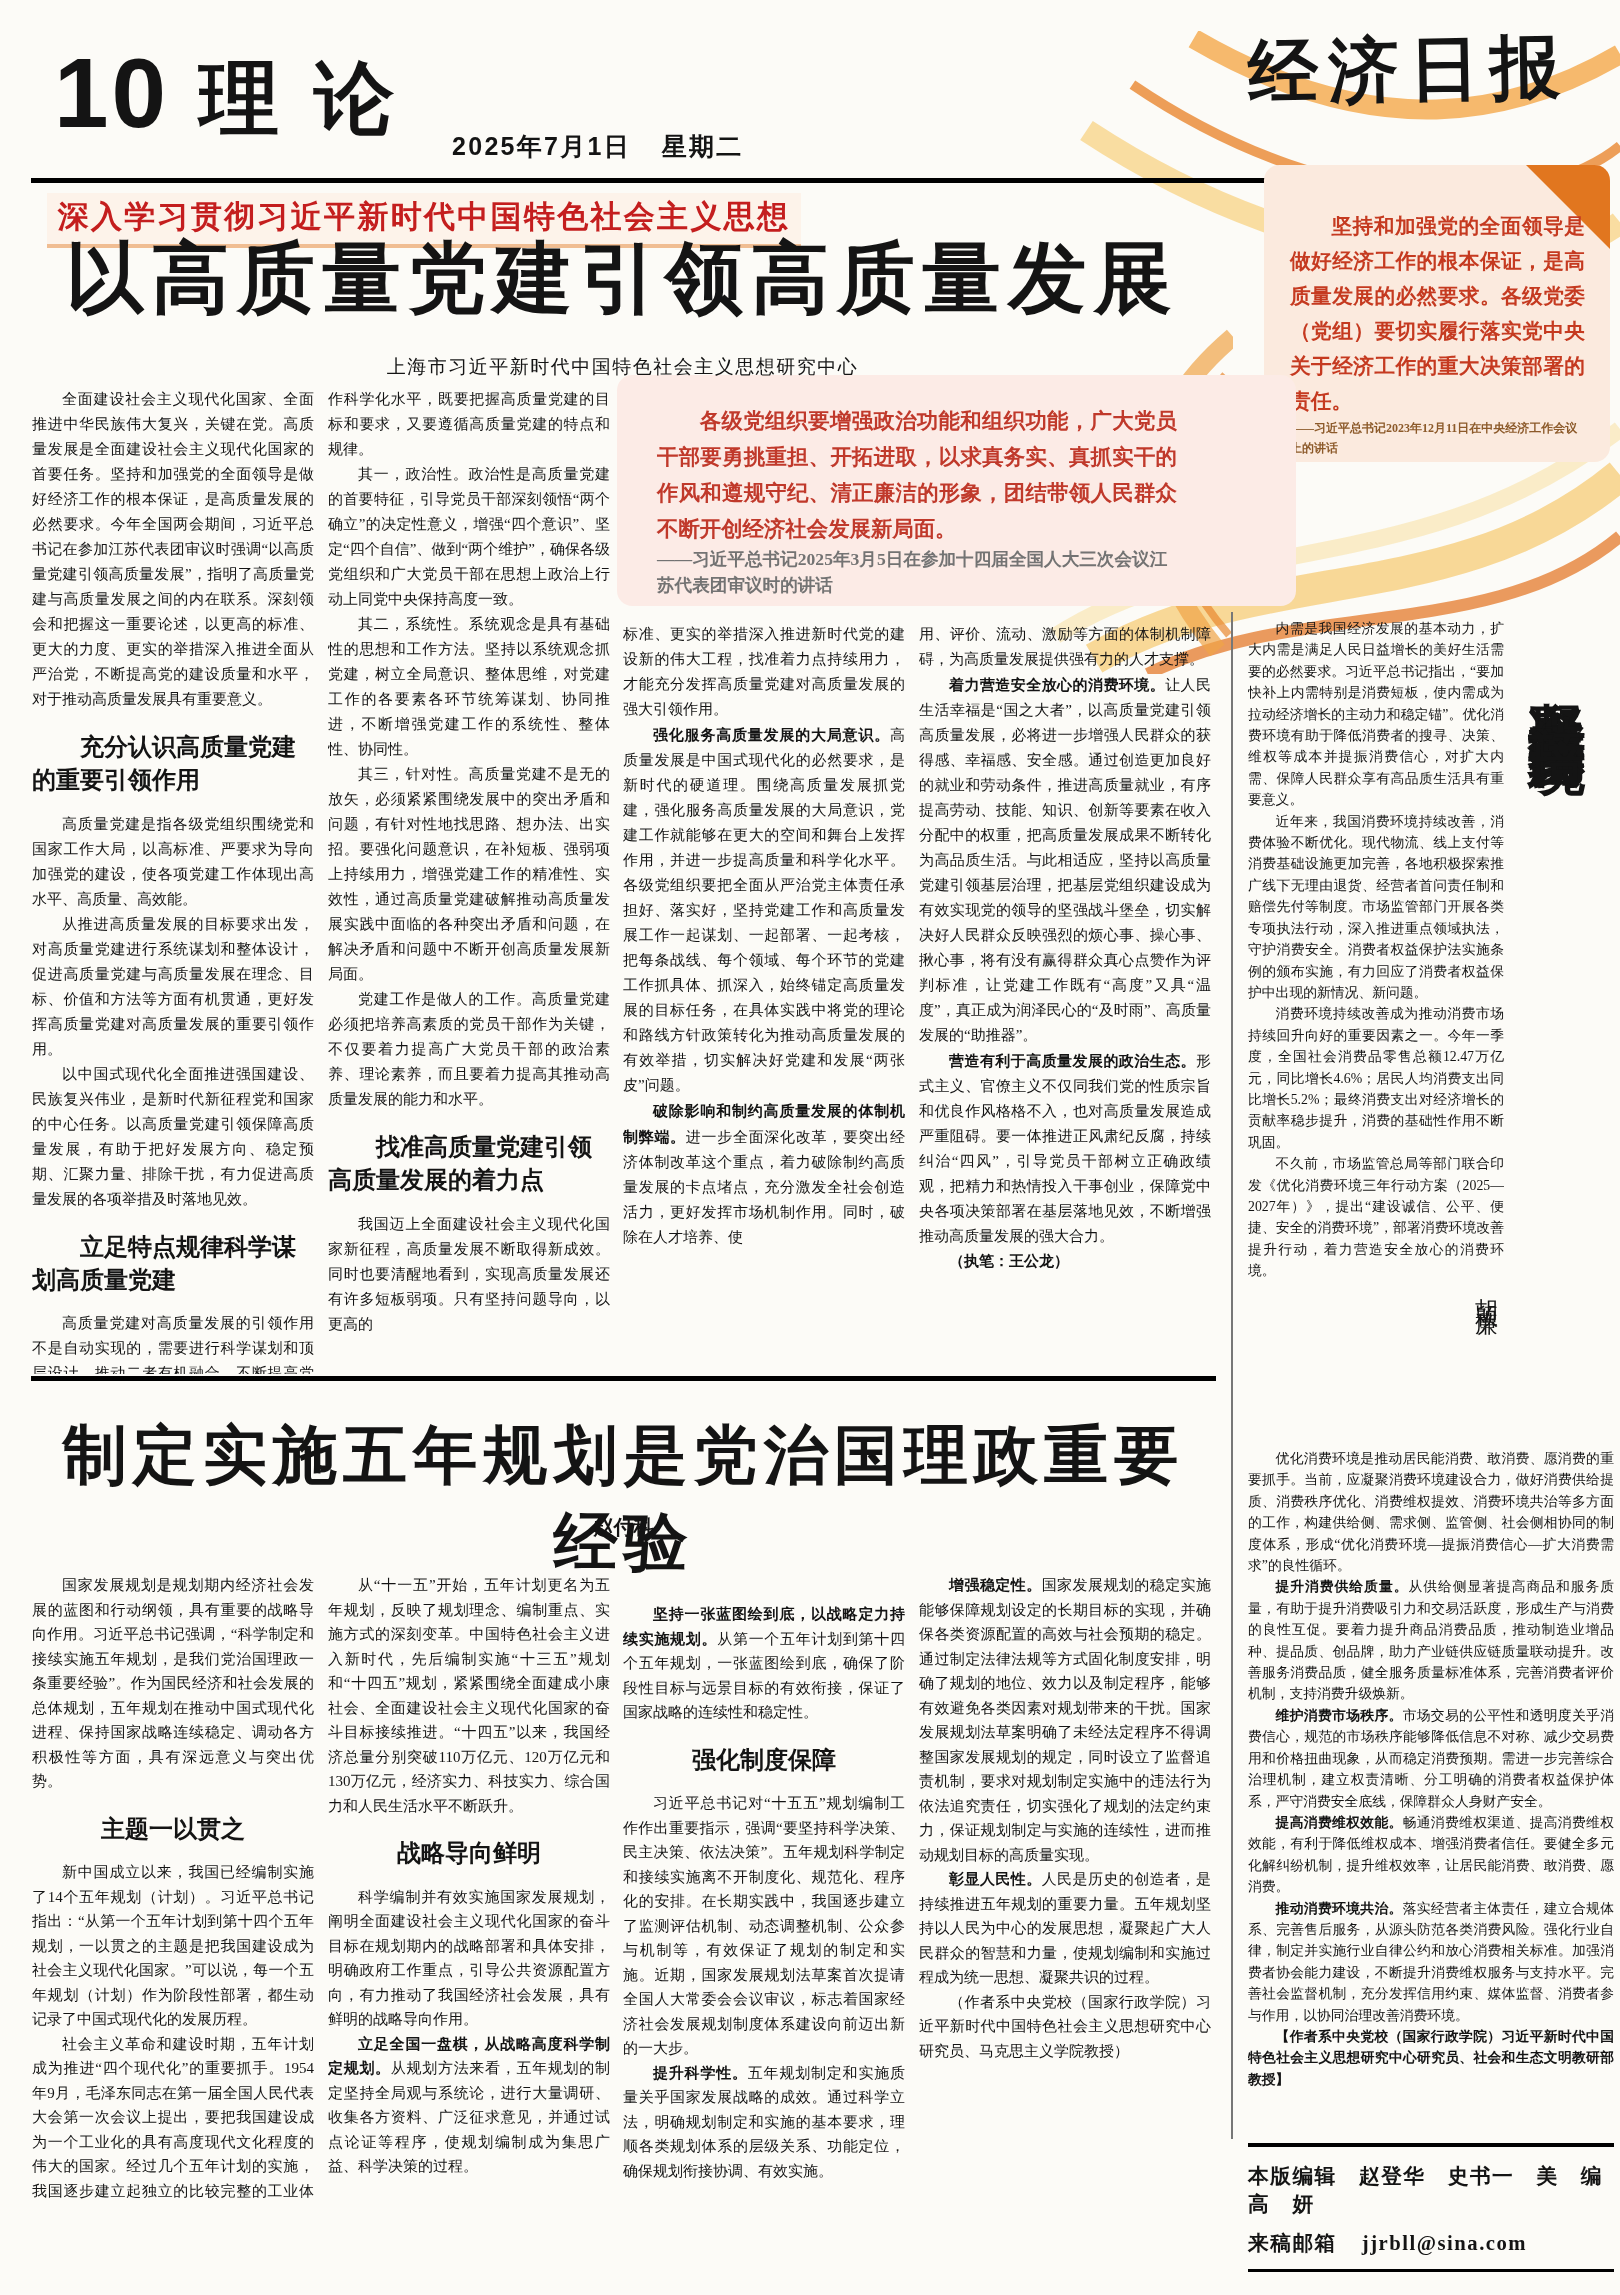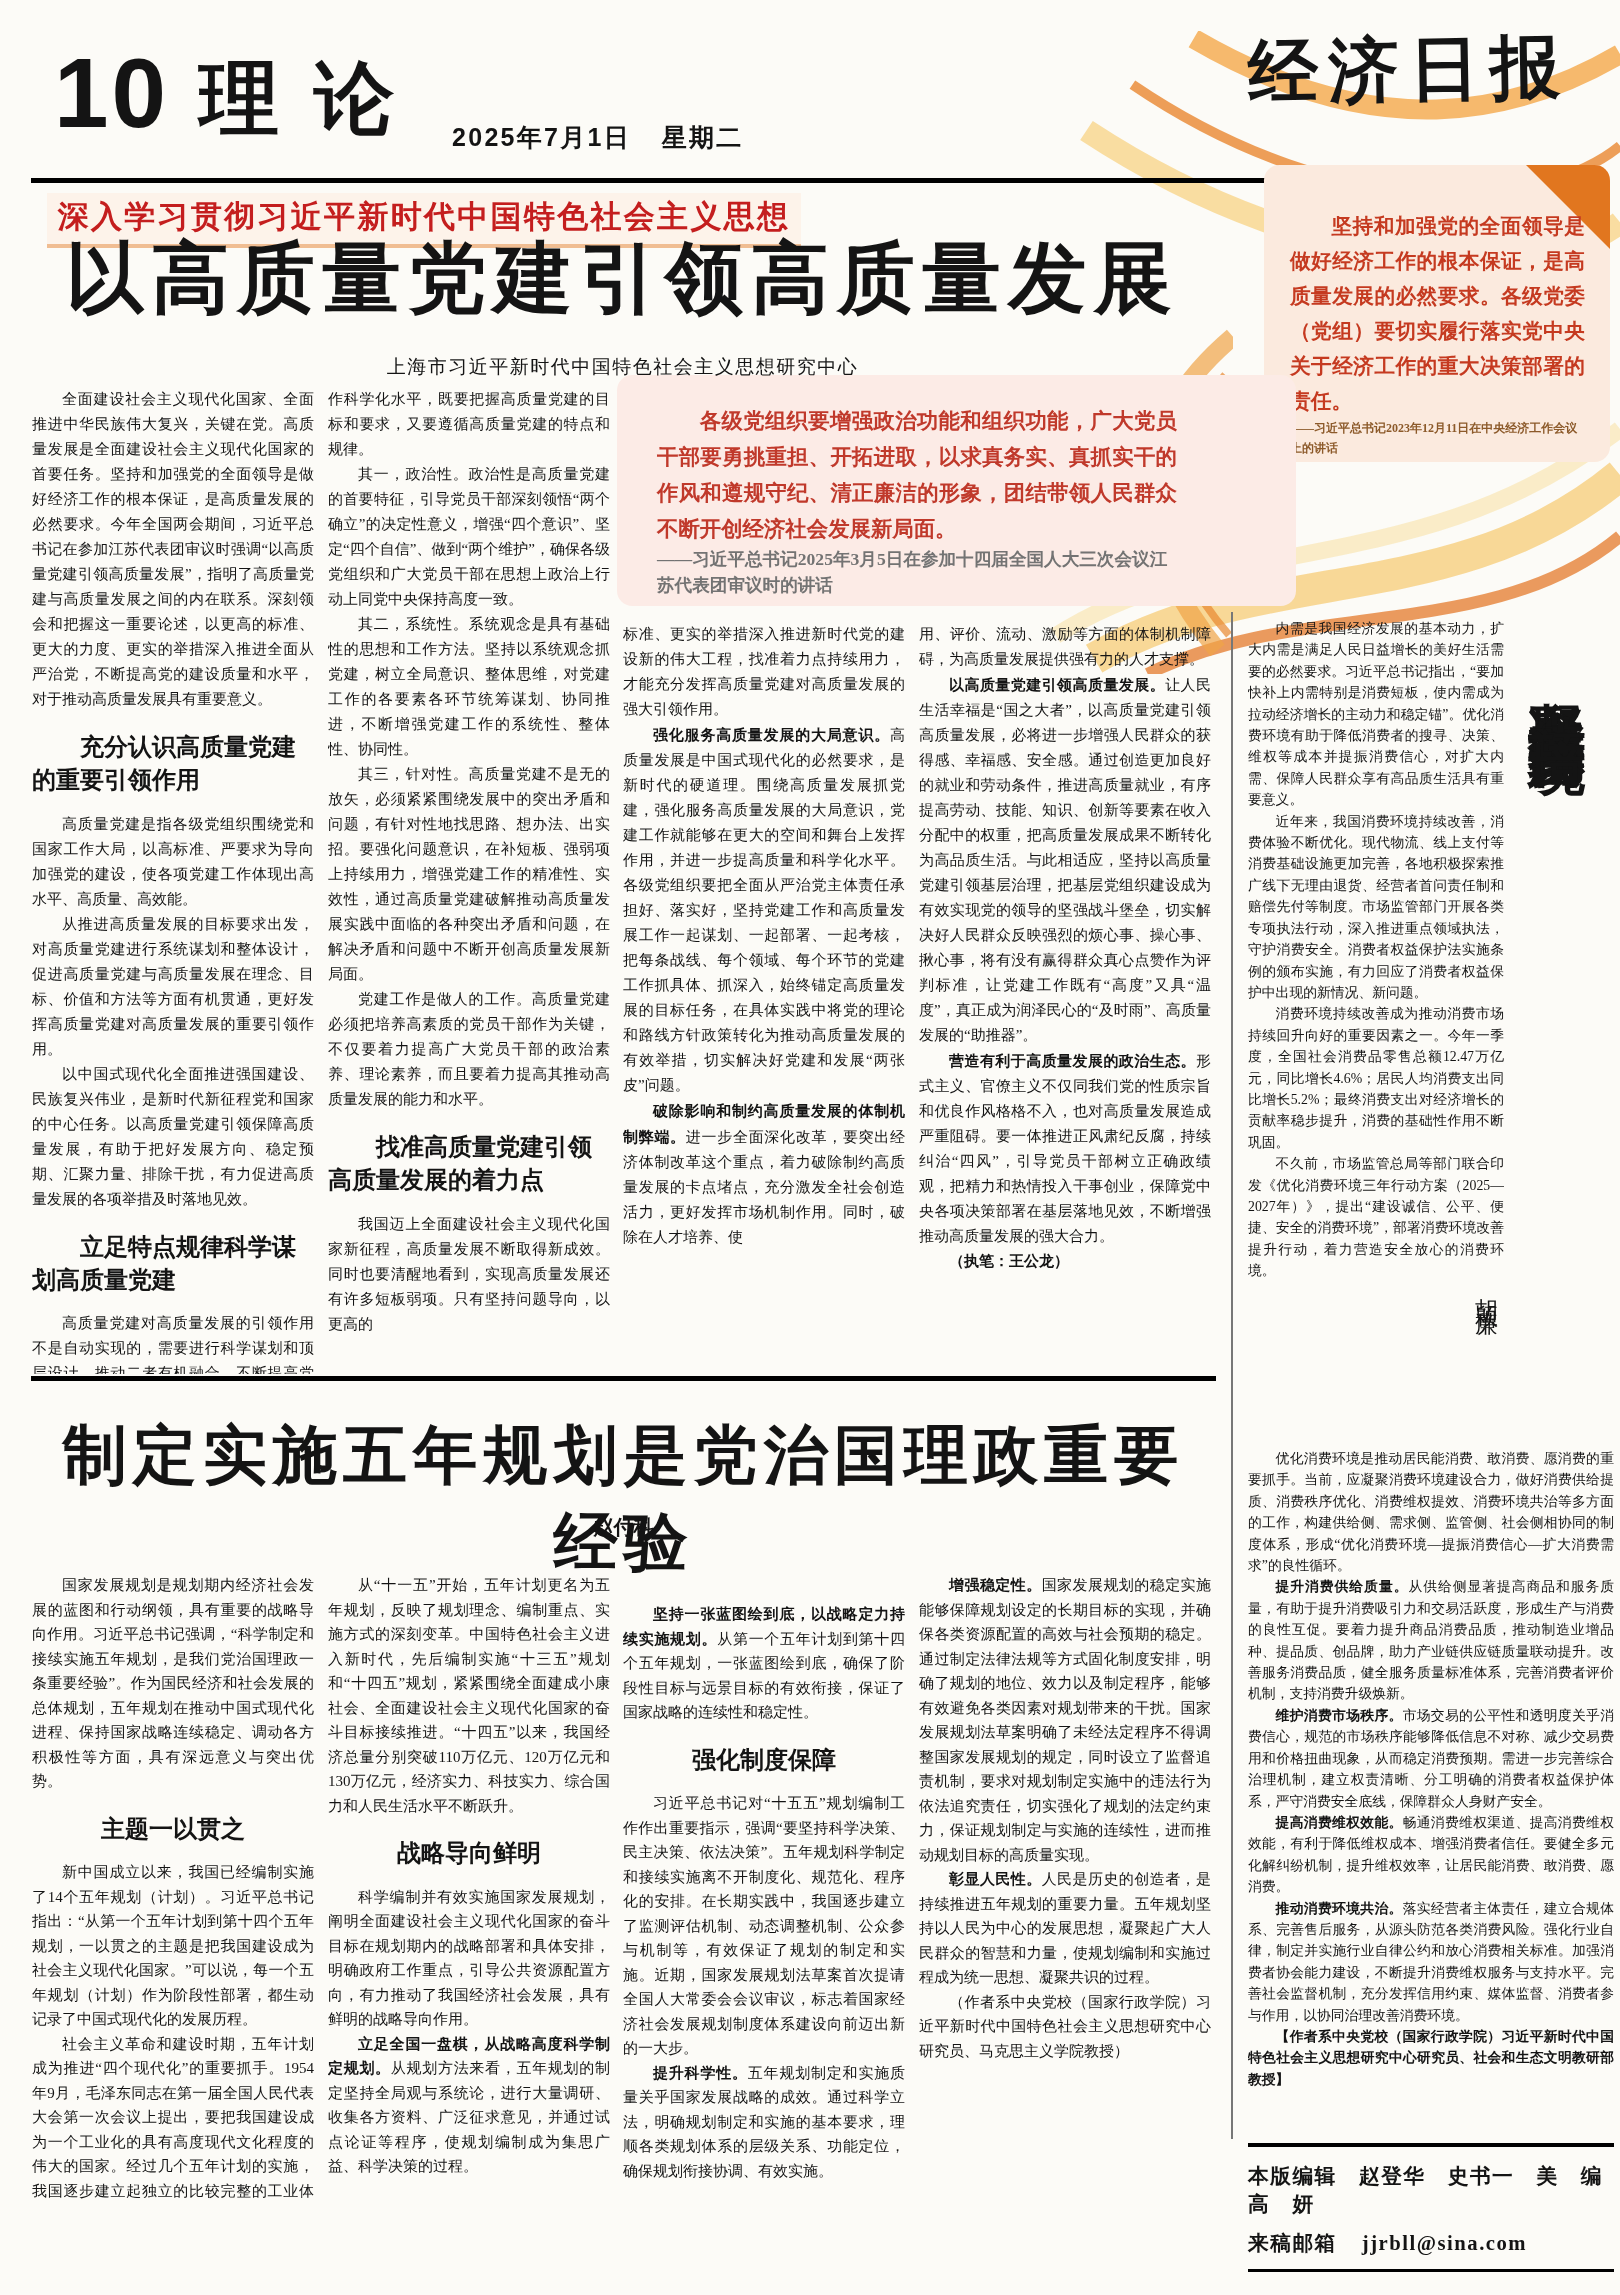--- a/index.html
+++ b/index.html
@@ -2,21 +2,21 @@
 <html style="font-size:12.2px"><head>
 <meta charset="utf-8">
 <style>
   html,body{margin:0;padding:0;}
   body{width:1620px;height:2295px;position:relative;background:#fcfbf7;color:#141414;
        font-family:"Liberation Serif","DejaVu Serif",serif;overflow:hidden;}
   .abs{position:absolute;}
   
   .hdr-num{left:54px;top:37px;font-size:98px;font-weight:900;font-family:"Liberation Sans",sans-serif;letter-spacing:3.1px;}
   .hdr-section{left:199px;top:46px;font-size:80px;font-weight:900;font-family:Liberation Mono, monospace;letter-spacing:35px;}
-  .hdr-date{left:452px;top:121px;font-size:25px;font-weight:bold;font-family:"Liberation Sans",sans-serif;letter-spacing:2.3px;}
+  .hdr-date{left:452px;top:130px;font-size:25px;font-weight:bold;font-family:"Liberation Sans",sans-serif;letter-spacing:2.3px;}
   .masthead{left:1248px;top:23px;width:360px;font-size:70px;font-weight:900;font-family:"DejaVu Serif",serif;
             letter-spacing:10.7px;transform:rotate(-1deg);}
   .hdr-rule{left:31px;top:178px;width:1559px;height:5.4px;background:#000;}
   
   .kicker{left:47px;top:193px;font-size:31px;font-weight:900;color:#c41e1e;font-family:"Liberation Sans",sans-serif;
           background:#fdf3ea;padding:3.1px 10.7px 6.1px;border-bottom:4.6px solid #f0bd92;letter-spacing:2.3px;z-index:2;}
   
   .headline{left:31px;top:227px;width:1183px;text-align:center;font-size:78px;font-weight:900;
             font-family:"Liberation Sans",sans-serif;letter-spacing:7.7px;z-index:2;}
   .byline{left:31px;top:354px;width:1183px;text-align:center;font-size:19px;letter-spacing:1.5px;z-index:2;}
@@ -126,21 +126,21 @@
 </div>
 
 <div class="col" style="left:623px;top:622px;width:282px;height:754px;">
   <p style="text-indent:0;">标准、更实的举措深入推进新时代党的建设新的伟大工程，找准着力点持续用力，才能充分发挥高质量党建对高质量发展的强大引领作用。</p>
   <p><b class="lead">强化服务高质量发展的大局意识。</b><span>高质量发展是中国式现代化的必然要求，是新时代的硬道理。围绕高质量发展抓党建，强化服务高质量发展的大局意识，党建工作就能够在更大的空间和舞台上发挥作用，并进一步提高质量和科学化水平。各级党组织要把全面从严治党主体责任承担好、落实好，坚持党建工作和高质量发展工作一起谋划、一起部署、一起考核，把每条战线、每个领域、每个环节的党建工作抓具体、抓深入，始终锚定高质量发展的目标任务，在具体实践中将党的理论和路线方针政策转化为推动高质量发展的有效举措，切实解决好党建和发展“两张皮”问题。</span></p>
   <p><b class="lead">破除影响和制约高质量发展的体制机制弊端。</b><span>进一步全面深化改革，要突出经济体制改革这个重点，着力破除制约高质量发展的卡点堵点，充分激发全社会创造活力，更好发挥市场机制作用。同时，破除在人才培养、使</span></p>
 </div>
 
 <div class="col" style="left:919px;top:622px;width:292px;height:754px;">
   <p style="text-indent:0;">用、评价、流动、激励等方面的体制机制障碍，为高质量发展提供强有力的人才支撑。</p>
-  <p><b class="lead">以高质量党建引领高质量发展。</b><span>让人民生活幸福是“国之大者”，以高质量党建引领高质量发展，必将进一步增强人民群众的获得感、幸福感、安全感。通过创造更加良好的就业和劳动条件，推进高质量就业，有序提高劳动、技能、知识、创新等要素在收入分配中的权重，把高质量发展成果不断转化为高品质生活。与此相适应，坚持以高质量党建引领基层治理，把基层党组织建设成为有效实现党的领导的坚强战斗堡垒，切实解决好人民群众反映强烈的烦心事、操心事、揪心事，将有没有赢得群众真心点赞作为评判标准，让党建工作既有“高度”又具“温度”，真正成为润泽民心的“及时雨”、高质量发展的“助推器”。</span></p>
+  <p><b class="lead">着力营造安全放心的消费环境。</b><span>让人民生活幸福是“国之大者”，以高质量党建引领高质量发展，必将进一步增强人民群众的获得感、幸福感、安全感。通过创造更加良好的就业和劳动条件，推进高质量就业，有序提高劳动、技能、知识、创新等要素在收入分配中的权重，把高质量发展成果不断转化为高品质生活。与此相适应，坚持以高质量党建引领基层治理，把基层党组织建设成为有效实现党的领导的坚强战斗堡垒，切实解决好人民群众反映强烈的烦心事、操心事、揪心事，将有没有赢得群众真心点赞作为评判标准，让党建工作既有“高度”又具“温度”，真正成为润泽民心的“及时雨”、高质量发展的“助推器”。</span></p>
   <p><b class="lead">营造有利于高质量发展的政治生态。</b><span>形式主义、官僚主义不仅同我们党的性质宗旨和优良作风格格不入，也对高质量发展造成严重阻碍。要一体推进正风肃纪反腐，持续纠治“四风”，引导党员干部树立正确政绩观，把精力和热情投入干事创业，保障党中央各项决策部署在基层落地见效，不断增强推动高质量发展的强大合力。</span></p>
   <p class="credit">（执笔：王公龙）</p>
 </div>
 
 <div class="abs mid-rule"></div>
 <div class="abs vdiv"></div>
 
 <div class="abs sb-title">凝聚合力持续改善消费环境</div>
 <div class="abs sb-author">胡颖廉</div>
 

